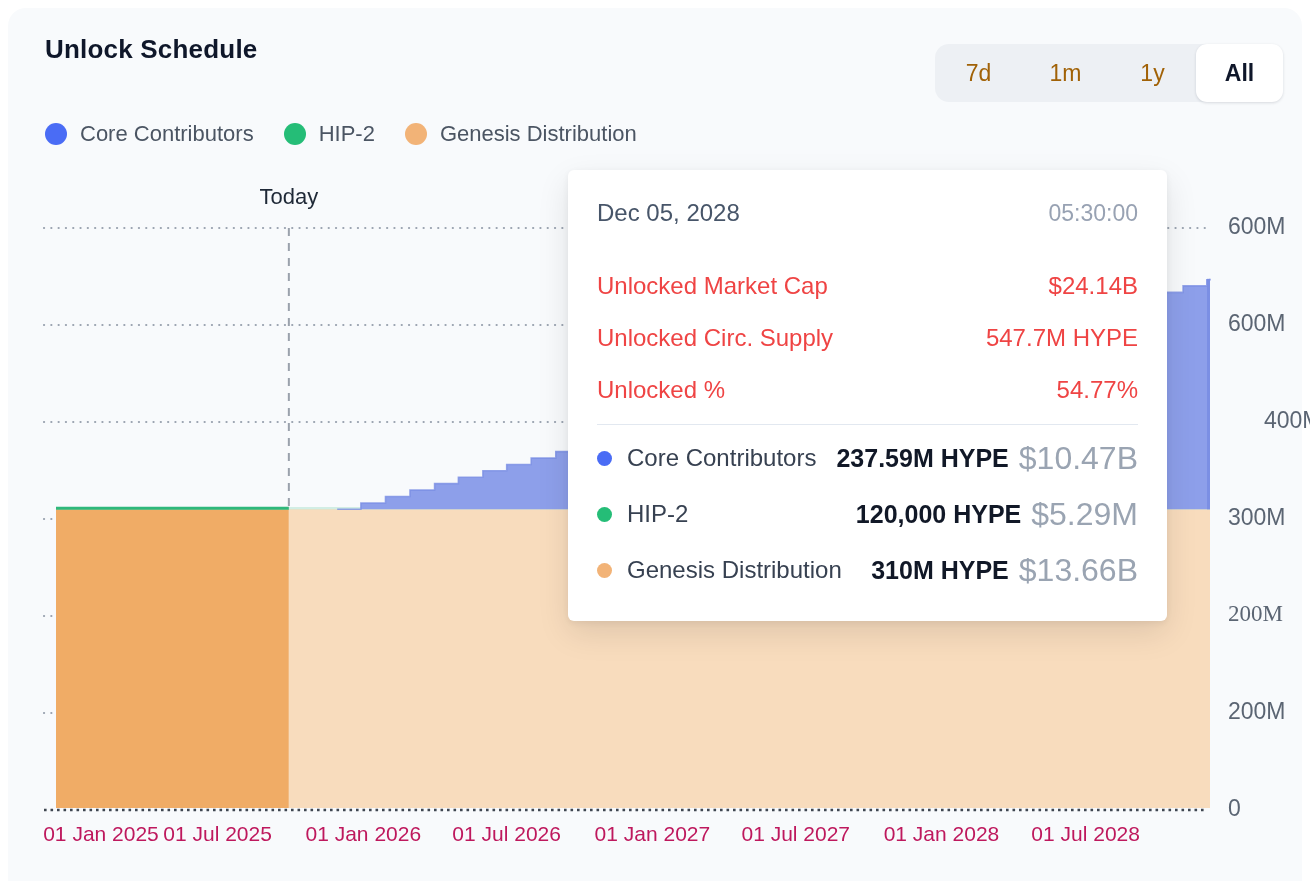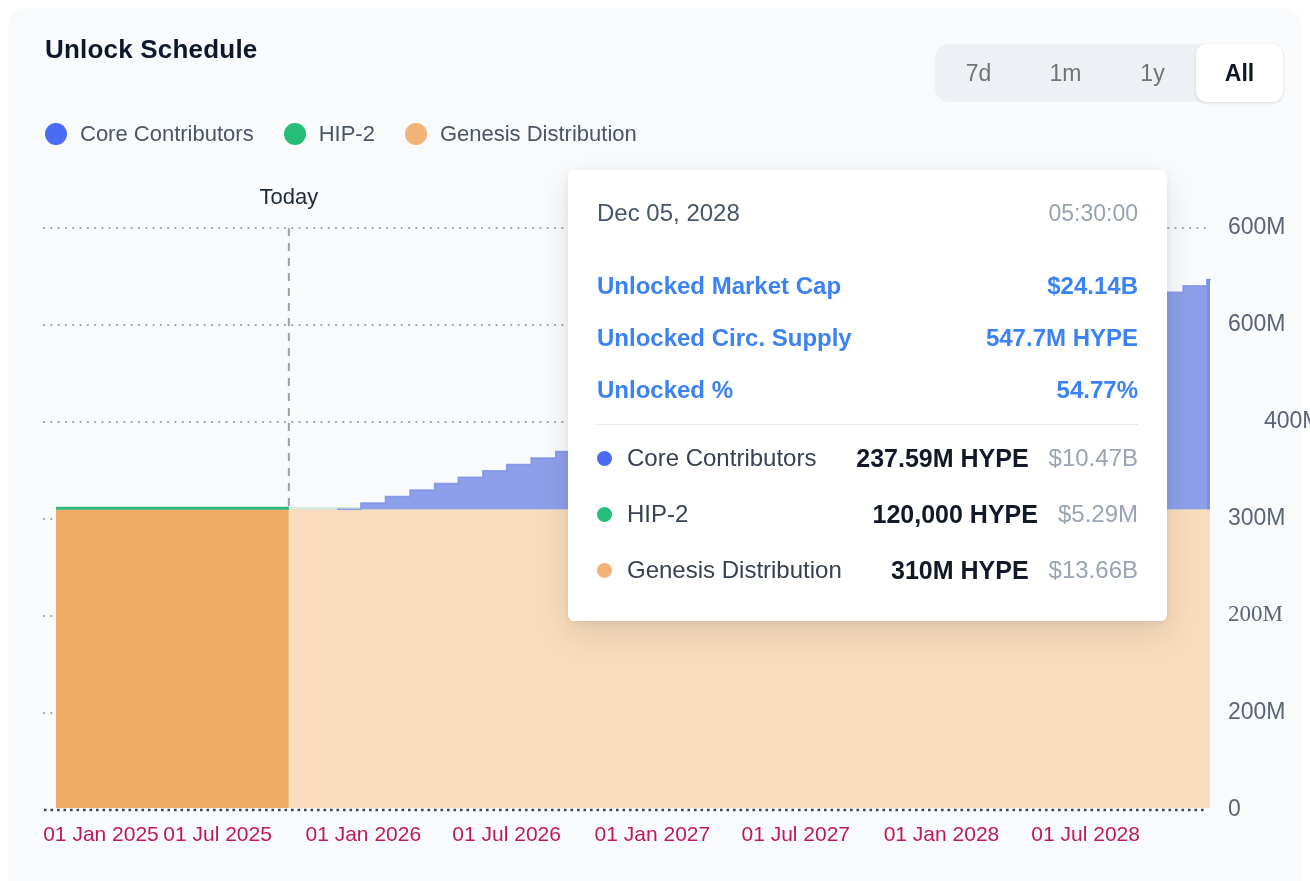--- a/index.html
+++ b/index.html
@@ -15,21 +15,21 @@
   .title{
     position:absolute;left:45px;top:34px;
     font-size:26px;font-weight:700;color:#0f172a;letter-spacing:.2px;
   }
   .range-group{
     position:absolute;left:935px;top:44px;width:348px;height:58px;
     background:#edf0f4;border-radius:14px;display:flex;box-sizing:border-box;
   }
   .range-item{
     flex:1;display:flex;align-items:center;justify-content:center;
-    font-size:23px;color:#737373;cursor:pointer;user-select:none;
+    font-size:23px;color:#a16207;cursor:pointer;user-select:none;
   }
   .range-item.active{
     background:#ffffff;border-radius:11px;
     font-weight:700;color:#0f172a;
     box-shadow:0 1px 3px rgba(15,23,42,.14);
   }
   .legend{
     position:absolute;left:45px;top:121px;display:flex;gap:30px;align-items:center;
   }
   .legend-item{display:flex;align-items:center;gap:13px;font-size:22px;color:#4b5563;cursor:pointer;}
@@ -50,28 +50,28 @@
     position:absolute;left:568px;top:170px;width:599px;height:451px;
     background:#ffffff;border-radius:6px;box-sizing:border-box;
     padding:28px 29px 0 29px;
     box-shadow:0 12px 32px rgba(2,6,23,.10),0 2px 6px rgba(2,6,23,.06);
   }
   .tt-header{display:flex;justify-content:space-between;align-items:center;height:30px;}
   .tt-date{font-size:24px;color:#475569;}
   .tt-time{font-size:23px;color:#98a2b3;}
   .tt-stats{margin-top:18px;}
   .tt-row{height:52px;display:flex;justify-content:space-between;align-items:center;}
-  .tt-label,.tt-value{font-size:24px;font-weight:700;color:#3b82f6;margin-top:28px;}
+  .tt-label,.tt-value{font-size:24px;font-weight:400;color:#ef4444;margin-top:28px;}
   .tt-divider{height:1px;background:#e2e8f0;margin-top:22px;}
   .tt-series{margin-top:5px;}
   .tt-srow{height:56px;display:flex;align-items:center;}
   .tt-sdot{width:15px;height:15px;border-radius:50%;margin-right:15px;flex:none;}
   .tt-sname{font-size:24px;color:#374151;}
   .tt-sval{margin-left:auto;font-size:25px;font-weight:700;color:#111827;}
-  .tt-susd{margin-left:20px;font-size:24px;color:#9aa4b2;}
+  .tt-susd{margin-left:10px;font-size:32px;color:#9aa4b2;}
 </style>
 </head>
 <body>
 
 <div class="card"></div>
 
 <div class="title">Unlock Schedule</div>
 
 <div class="range-group">
   <div class="range-item">7d</div>

